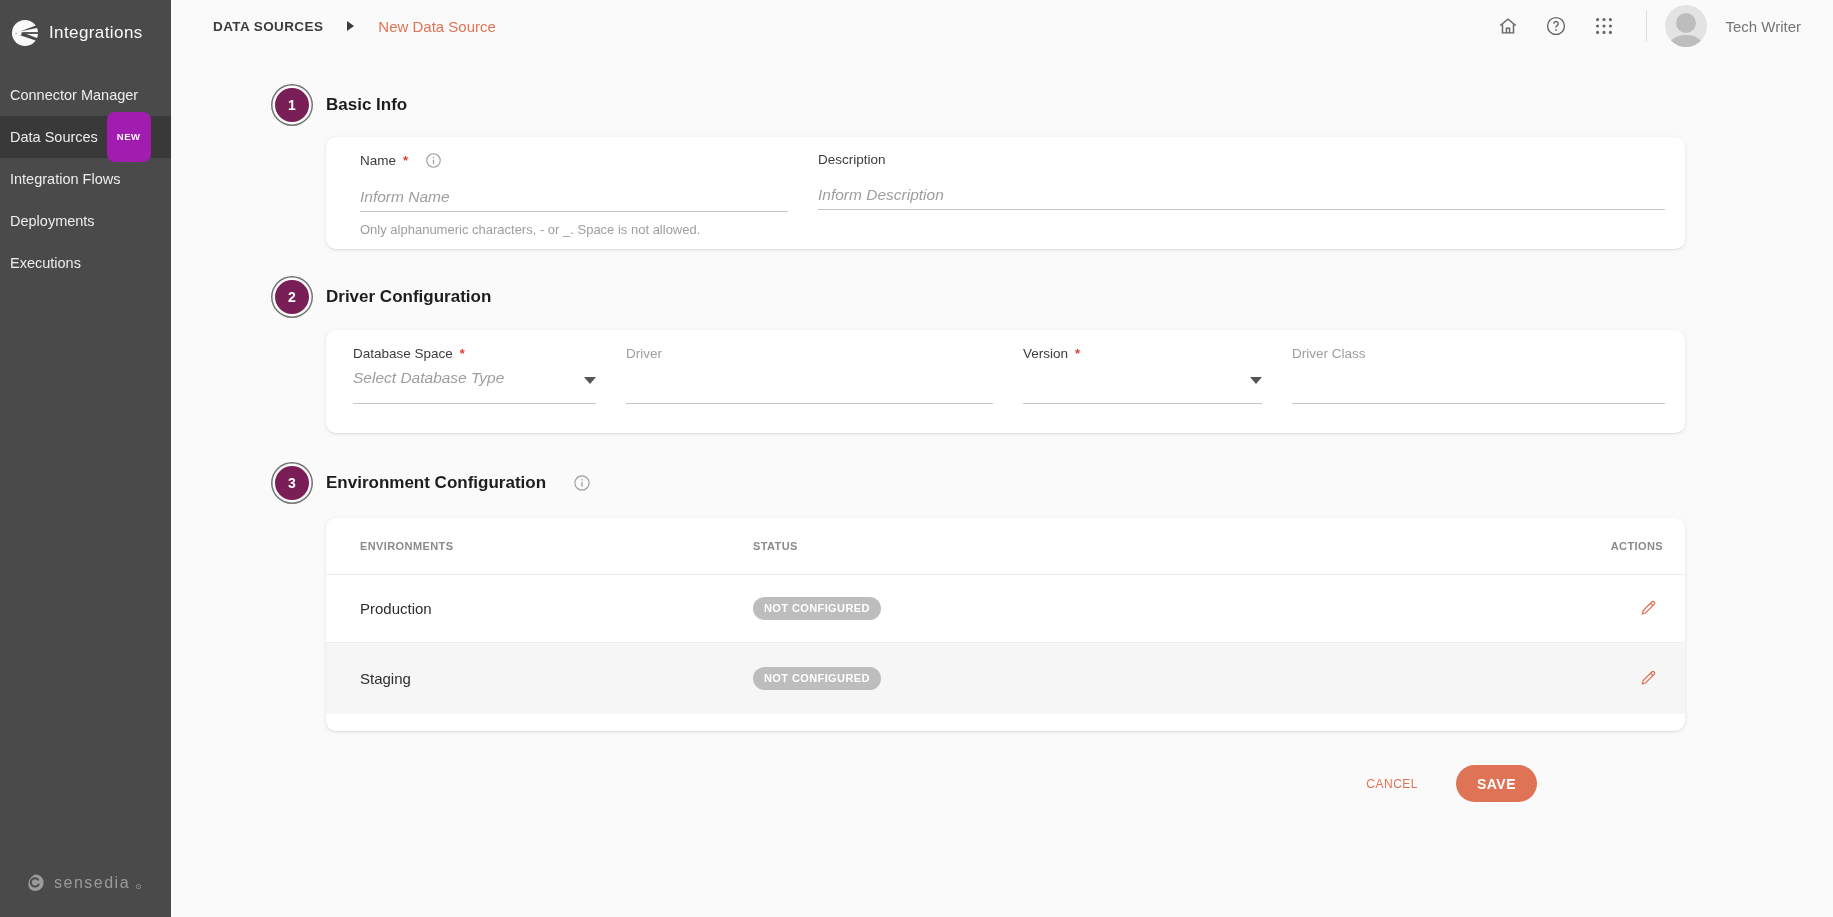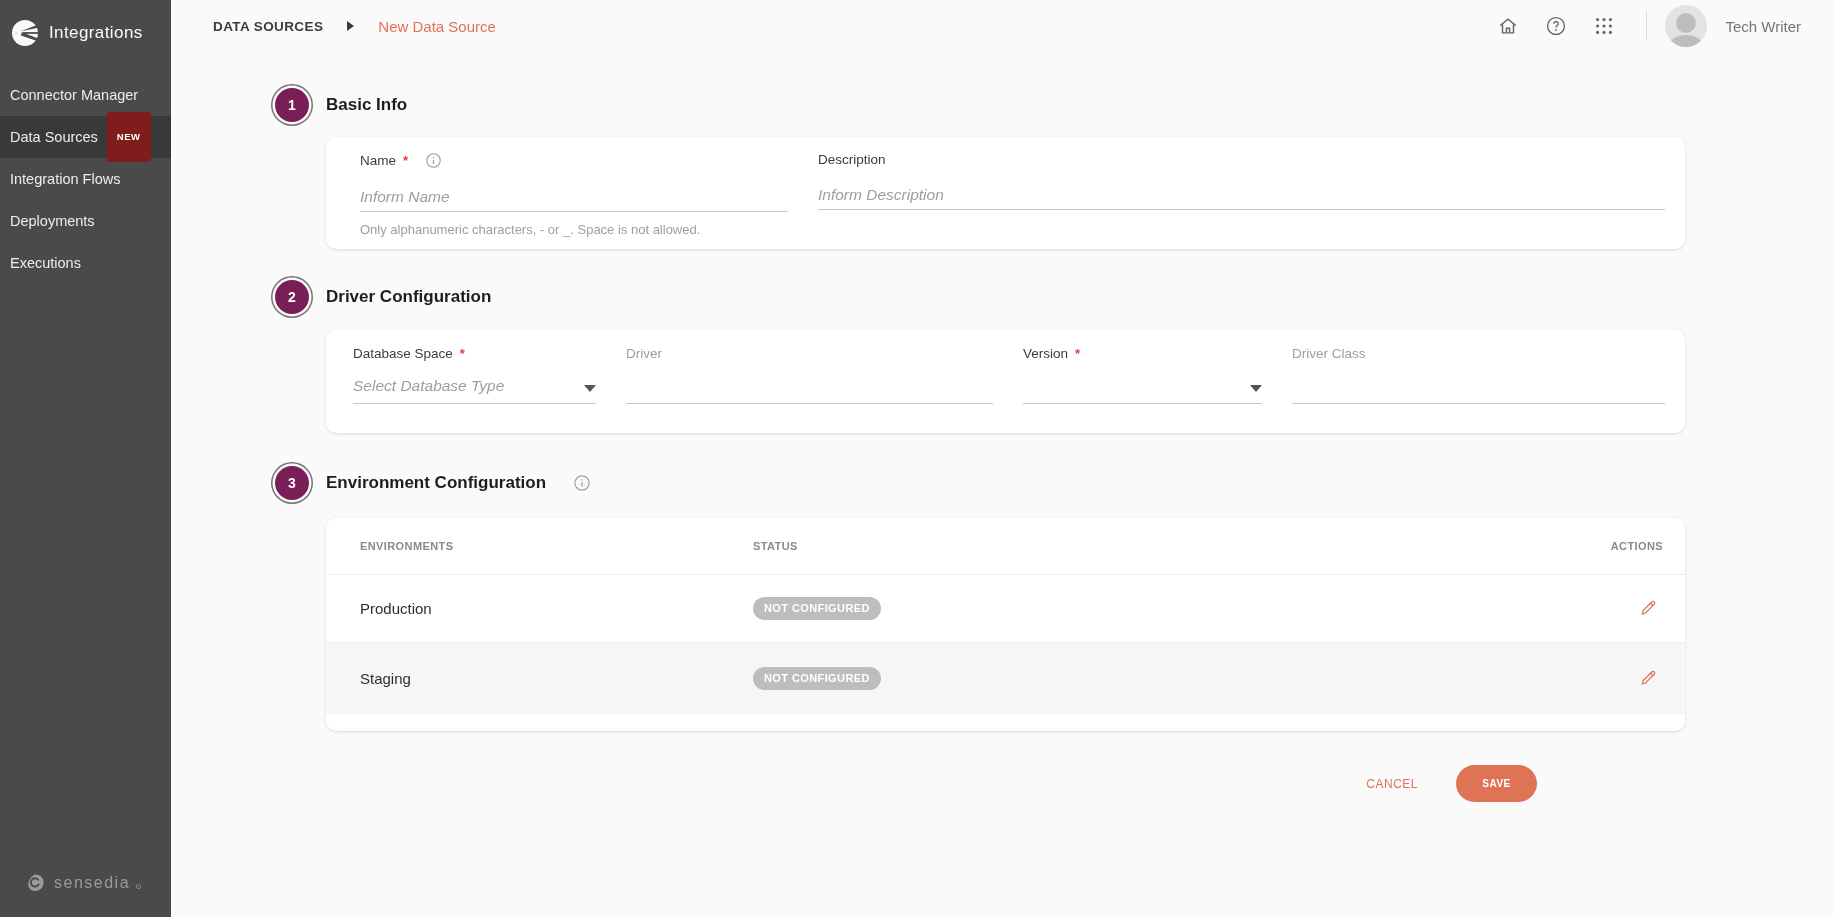--- a/index.html
+++ b/index.html
@@ -17,22 +17,22 @@
   }
   .logo-row { display:flex; align-items:center; gap:9px; padding:18px 10px 26px 10px; }
   .logo-row .brand { font-size:17px; color:#fafafa; letter-spacing:.4px; font-weight:400; }
   .nav { display:flex; flex-direction:column; }
   .nav-item {
     display:flex; align-items:center; gap:9px; height:42px; padding:0 10px;
     font-size:14.5px; color:#ededed; cursor:pointer; white-space:nowrap;
   }
   .nav-item.active { background:#393939; }
   .badge-new {
-    background:#7f1d1d; color:#fff; font-size:9.5px; font-weight:bold;
-    letter-spacing:.5px; padding:20px 10px; border-radius:2px; line-height:1;
+    background:#a21caf; color:#fff; font-size:9.5px; font-weight:bold;
+    letter-spacing:.5px; padding:20px 10px; border-radius:8px; line-height:1;
   }
   .sidebar-footer { margin-top:auto; padding:0 0 24px 26px; display:flex; align-items:center; gap:8px; }
   .sensedia-text { color:#9b9b9b; font-size:16px; letter-spacing:1.5px; }
   .sensedia-reg { color:#9b9b9b; font-size:8px; align-self:flex-start; margin-top:9px; margin-left:-3px;}
 
   
   .main { flex:1; display:flex; flex-direction:column; }
   .topbar { height:52px; display:flex; align-items:center; padding:0 24px 0 42px; }
   .breadcrumb { display:flex; align-items:center; gap:24px; }
   .crumb-parent { font-size:13.5px; font-weight:bold; color:#3c3c3c; letter-spacing:.4px; }
@@ -74,21 +74,21 @@
   .req-star { color:#e53935; font-size:13px; font-weight:bold; }
   .text-input {
     border:none; border-bottom:1px solid #c6c6c6; background:transparent; outline:none;
     height:30px; margin-top:13px; font-size:15.5px; color:#424242; width:100%;
     font-family:"Liberation Sans","DejaVu Sans",sans-serif; padding:0;
   }
   .text-input::placeholder { color:#9e9e9e; font-style:italic; }
   .helper-text { font-size:13px; color:#9e9e9e; margin-top:10px; }
   .select {
     display:flex; align-items:flex-end; justify-content:space-between; gap:8px;
-    border-bottom:1px solid #c6c6c6; height:43px; margin-top:0px; cursor:pointer; padding-bottom:8px;
+    border-bottom:1px solid #c6c6c6; height:43px; margin-top:0px; cursor:pointer; padding-bottom:16px;
   }
   .select .sel-text { font-size:15.5px; color:#9e9e9e; font-style:italic; }
   .sel-caret { width:0; height:0; border-left:6px solid transparent; border-right:6px solid transparent; border-top:7px solid #555; margin-bottom:3px; }
 
   
   .env-row { display:grid; grid-template-columns:393px 1fr 70px; align-items:center; padding:0 22px 0 34px; }
   .env-head { height:57px; align-items:center; border-bottom:1px solid #ededed; }
   .th { font-size:11px; font-weight:bold; color:#8a8a8a; letter-spacing:.4px; }
   .th-actions { text-align:right; }
   .env-data { height:68px; border-bottom:1px solid #ededed; }
@@ -101,21 +101,21 @@
   .row-actions { text-align:right; }
   .icon-btn { background:none; border:none; cursor:pointer; padding:4px; }
 
   
   .actions-bar { margin-top:34px; width:1514px; margin-left:0; display:flex; justify-content:flex-end; align-items:center; gap:34px; padding-right:148px; }
   .btn-cancel {
     background:none; border:none; color:#df7356; font-weight:normal; font-size:12px;
     letter-spacing:.5px; cursor:pointer; font-family:inherit; padding:8px 4px;
   }
   .btn-save {
-    background:#df7356; border:none; color:#fff; font-weight:bold; font-size:10px;
+    background:#df7356; border:none; color:#fff; font-weight:bold; font-size:14px;
     letter-spacing:.5px; cursor:pointer; font-family:inherit;
     width:81px; height:37px; border-radius:19px;
   }
 </style>
 </head>
 <body>
 
 <div class="app">
 
   <aside class="sidebar">

